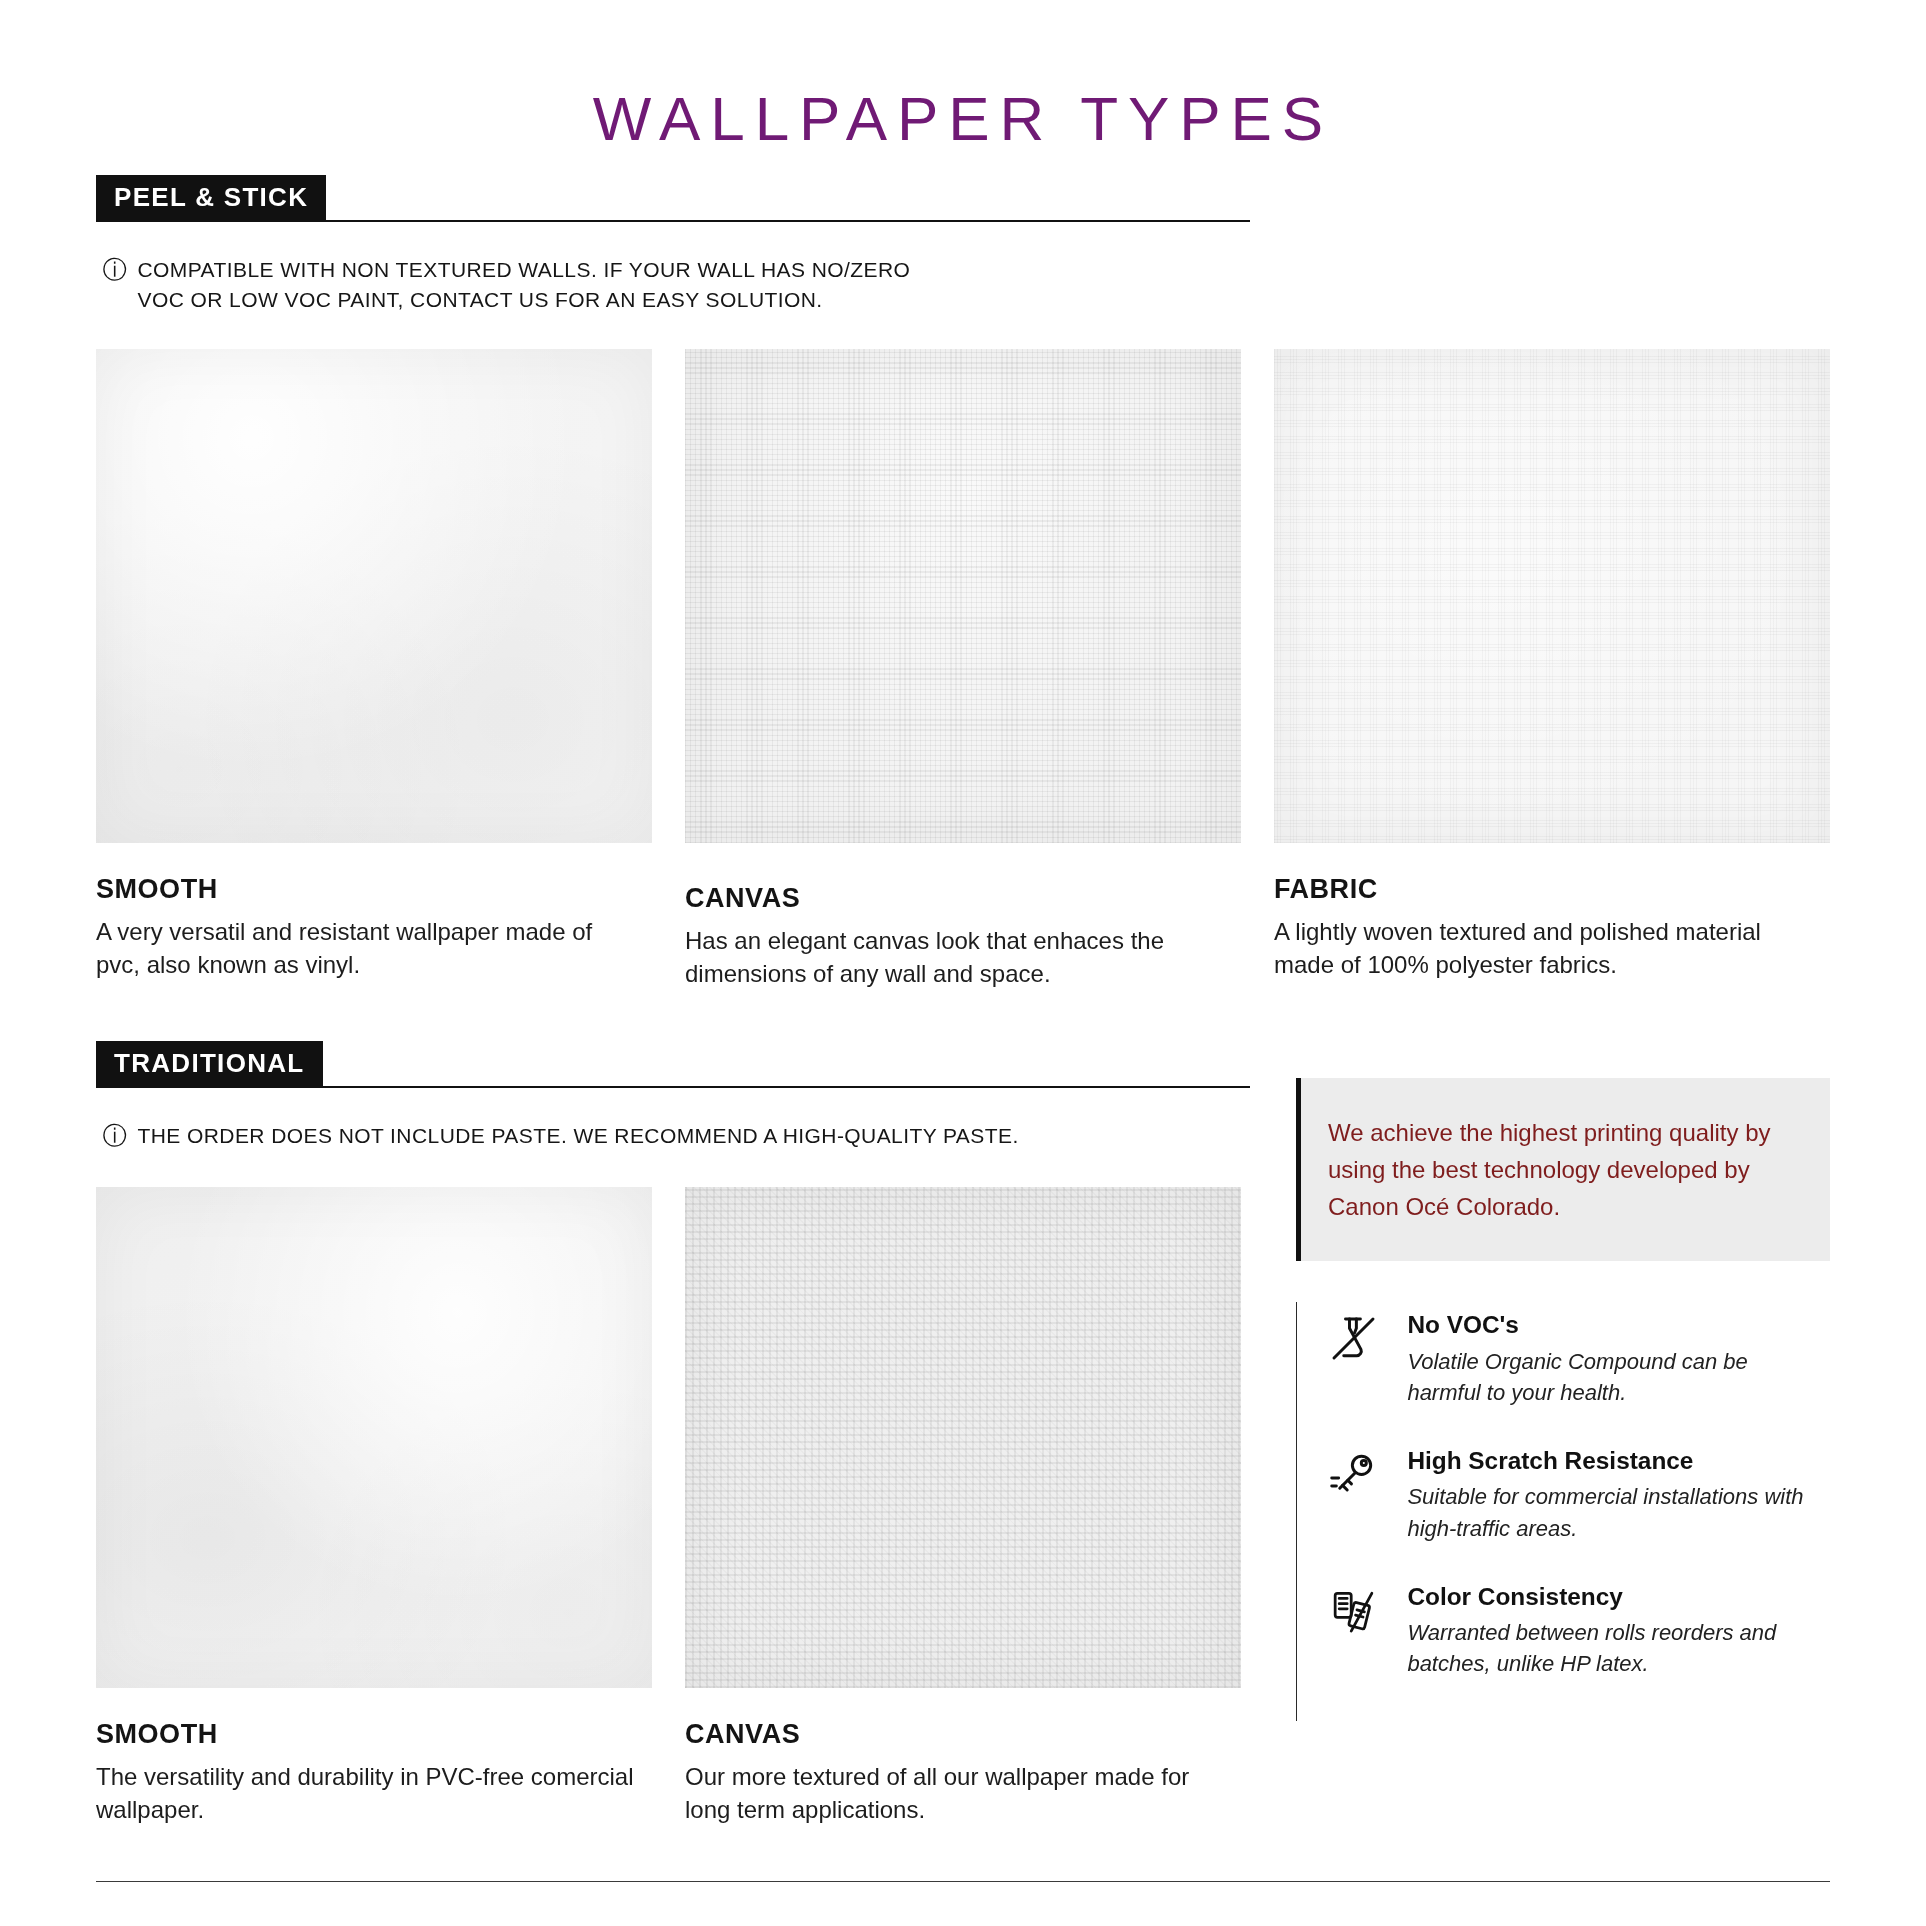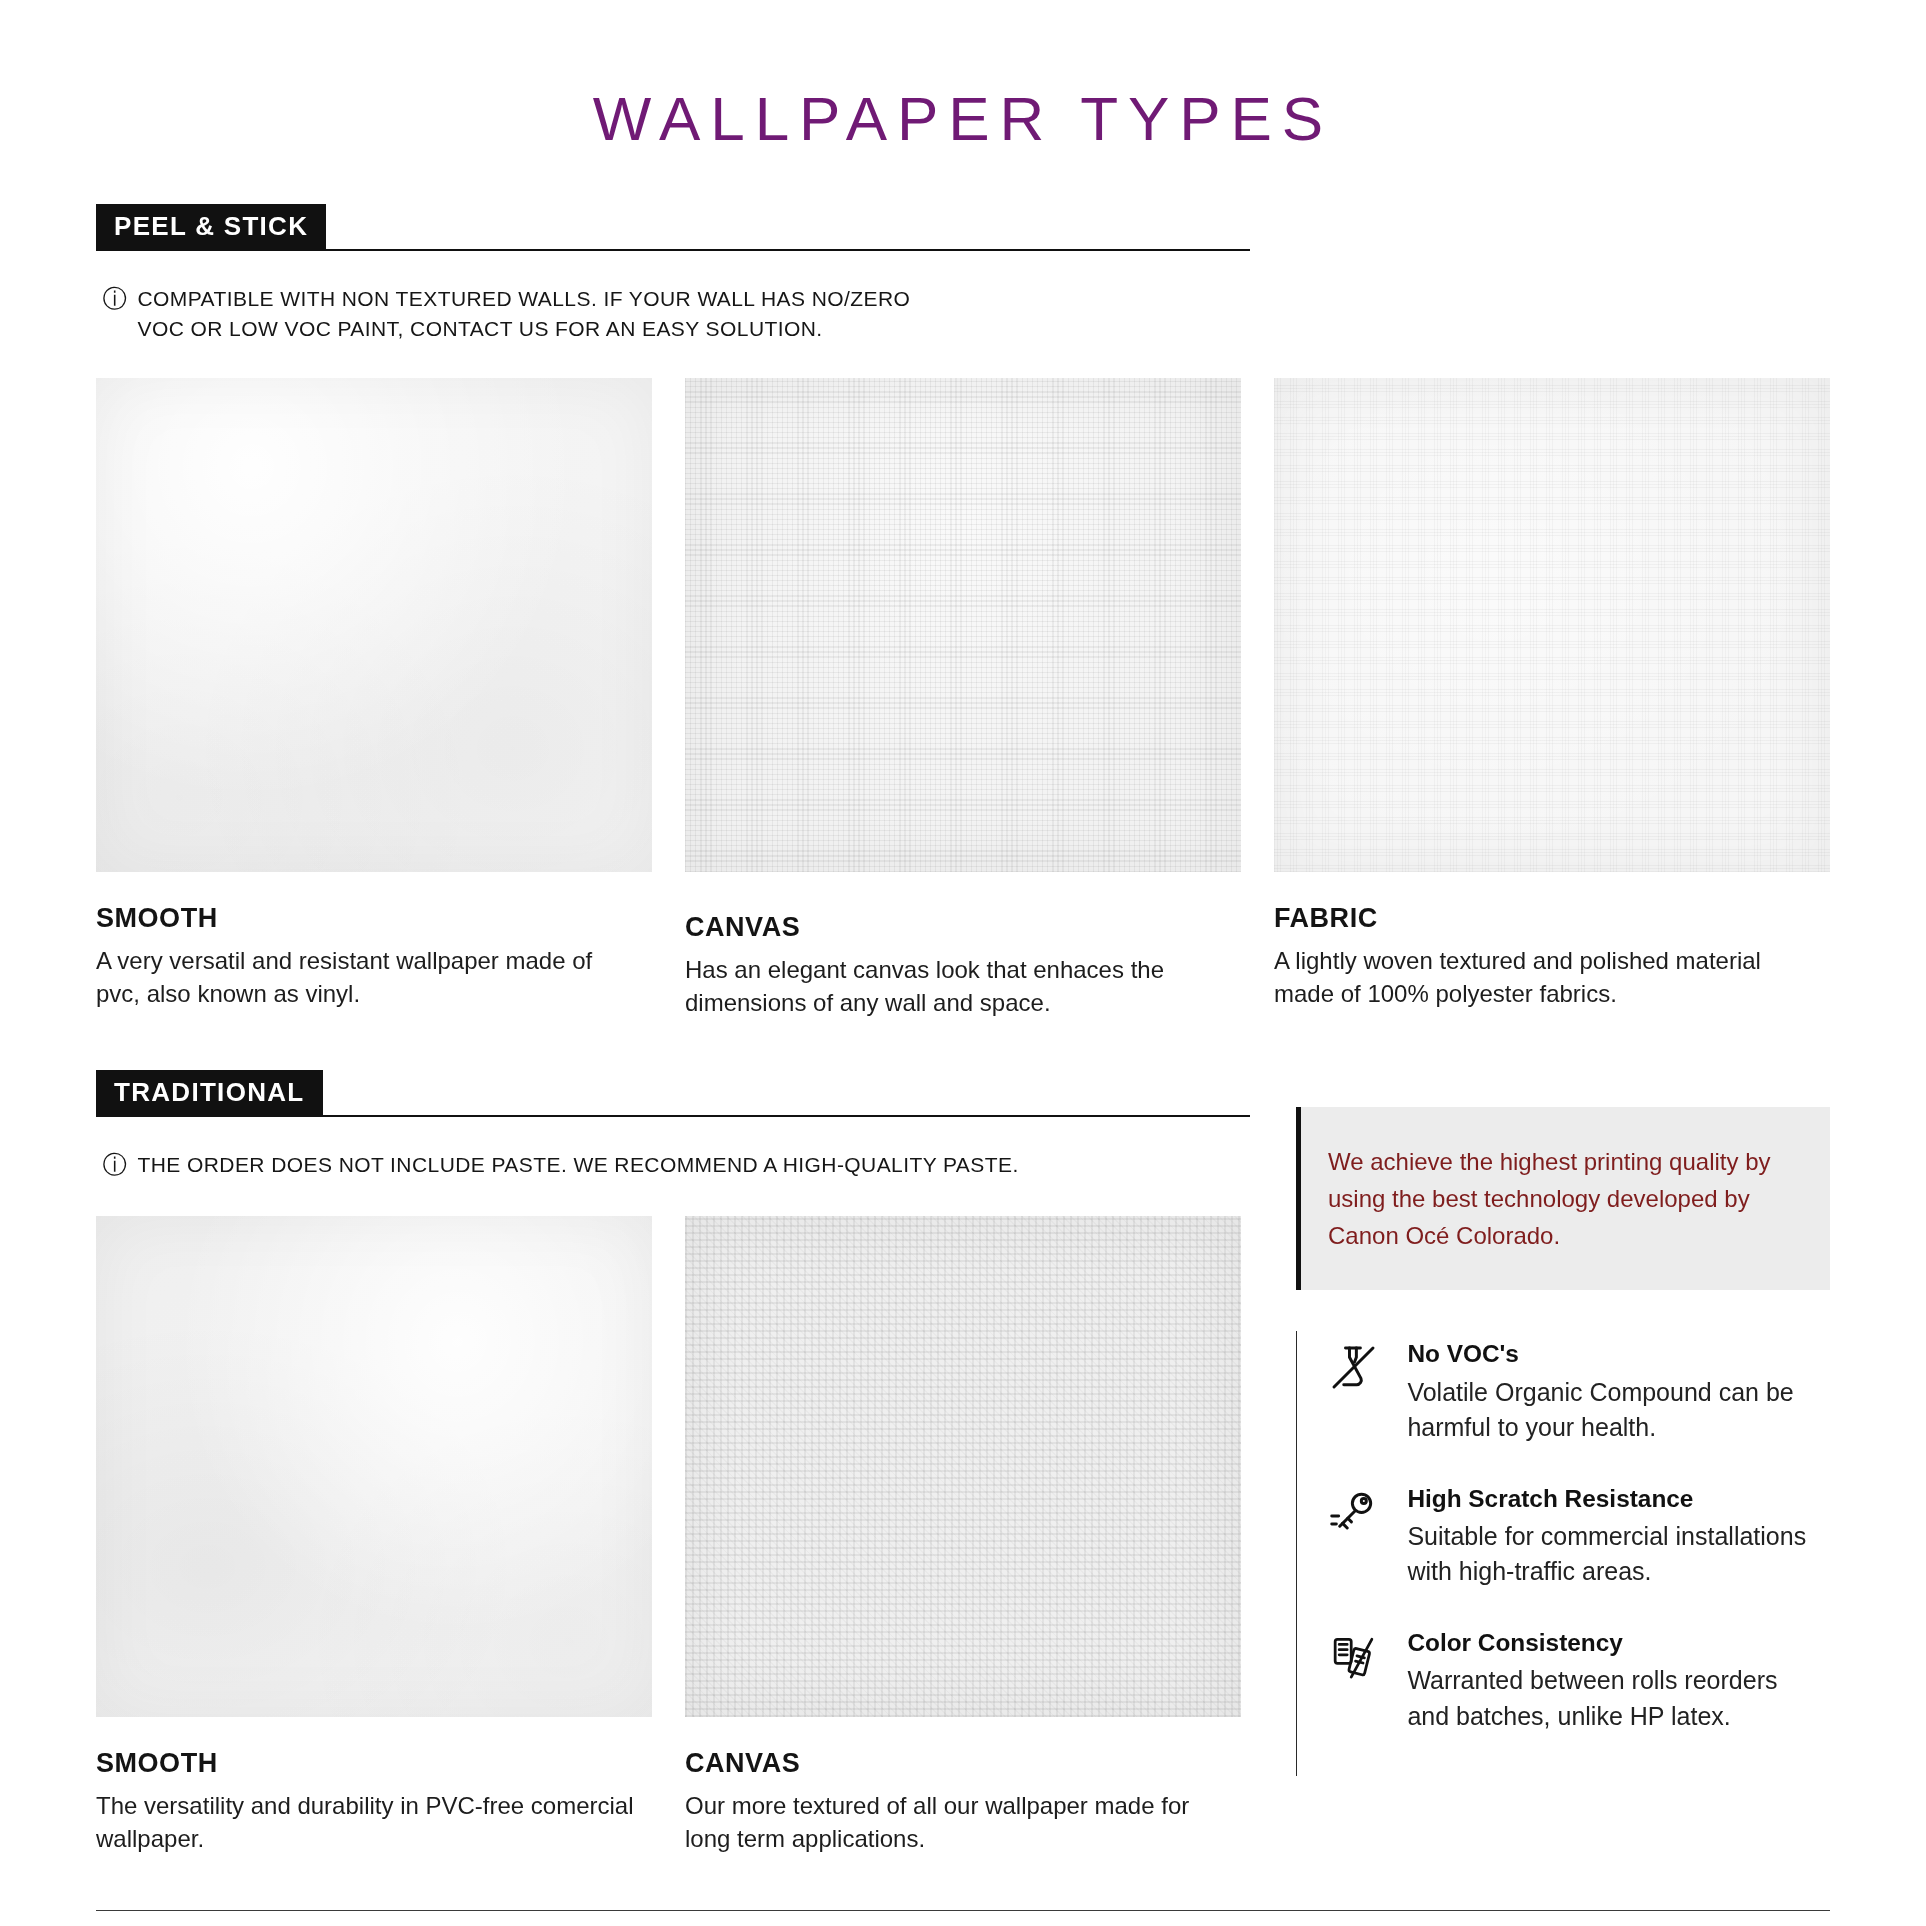--- a/index.html
+++ b/index.html
@@ -14,21 +14,21 @@
   
   .page-title {
     text-align:center;
     font-size:62px; font-weight:500;
     letter-spacing:.16em;
     color:#701a75;
     margin-top:11.6px;
   }
 
   
-  .section-head { display:flex; align-items:flex-end; width:1154px; margin-top:50px; }
+  .section-head { display:flex; align-items:flex-end; width:1154px; margin-top:21px; }
   .section-label {
     background:#111; color:#fff;
     font-weight:700; font-size:26px; letter-spacing:.05em;
     padding:7.7px 18px 9px;
     white-space:nowrap;
   }
   .section-rule { flex:1; border-bottom:2.6px solid #111; }
 
   
   .note { display:flex; gap:10.3px; margin:33px 0 0 6.4px; font-size:21px; letter-spacing:.02em; color:#161616; line-height:1.4; }
@@ -106,21 +106,21 @@
   .feature { display:flex; gap:24.4px; align-items:flex-start; margin-bottom:39px; }
   .feature-icon { width:59px; flex:0 0 59px; display:flex; justify-content:center; }
   .feature-icon svg { width:55px; height:55px; }
   .hq-badge {
     width:49px; height:42px; margin-top:3.9px;
     border:3.2px solid #111; border-radius:7.7px;
     display:flex; align-items:center; justify-content:center;
     font-size:22px; font-weight:800; letter-spacing:.02em; color:#111;
   }
   .feature-title { font-size:24.4px; font-weight:700; color:#111; }
-  .feature-desc { margin-top:6.4px; font-size:25px; line-height:1.42; color:#222; max-width:417px; }
+  .feature-desc { margin-top:6.4px; font-size:22px; line-height:1.42; color:#222; max-width:417px;font-style:italic; }
 
   .bottom-rule { border-top:1.3px solid #3a3a3a; margin-top:55px; width:1734px; }
 </style>
 </head>
 <body>
 
 <div class="page">
 
   <h1 class="page-title">WALLPAPER TYPES</h1>
 

